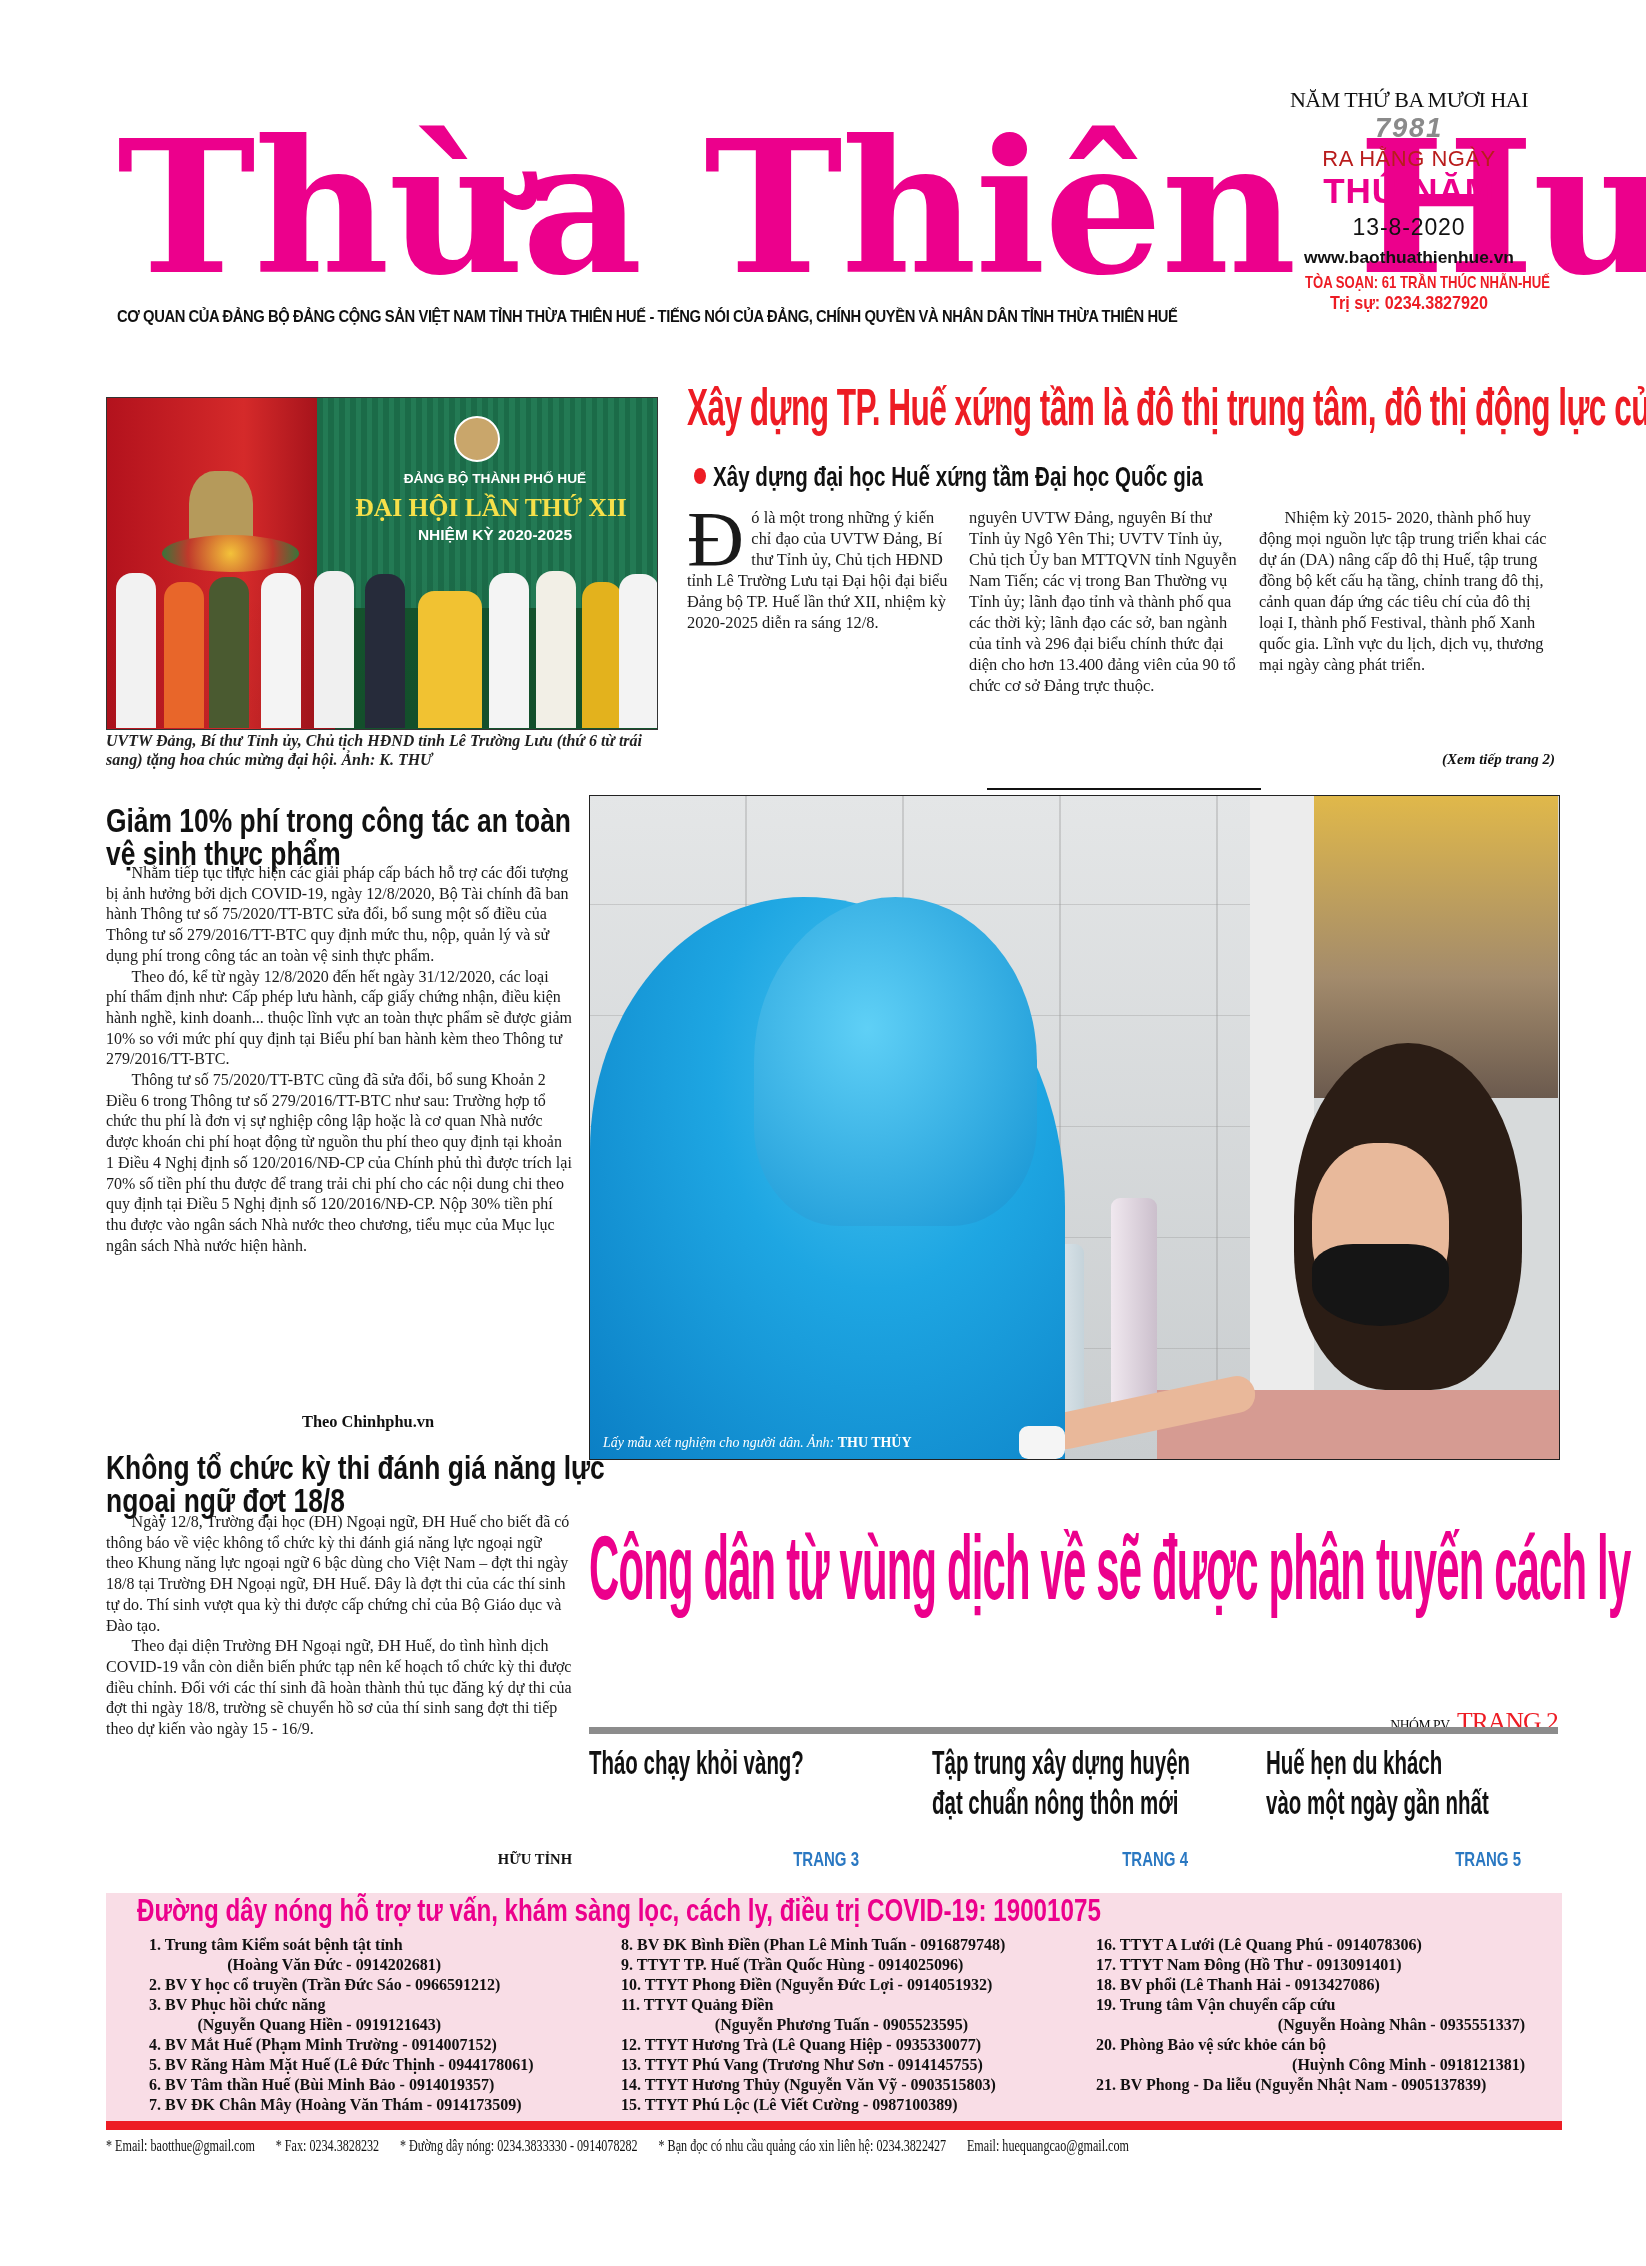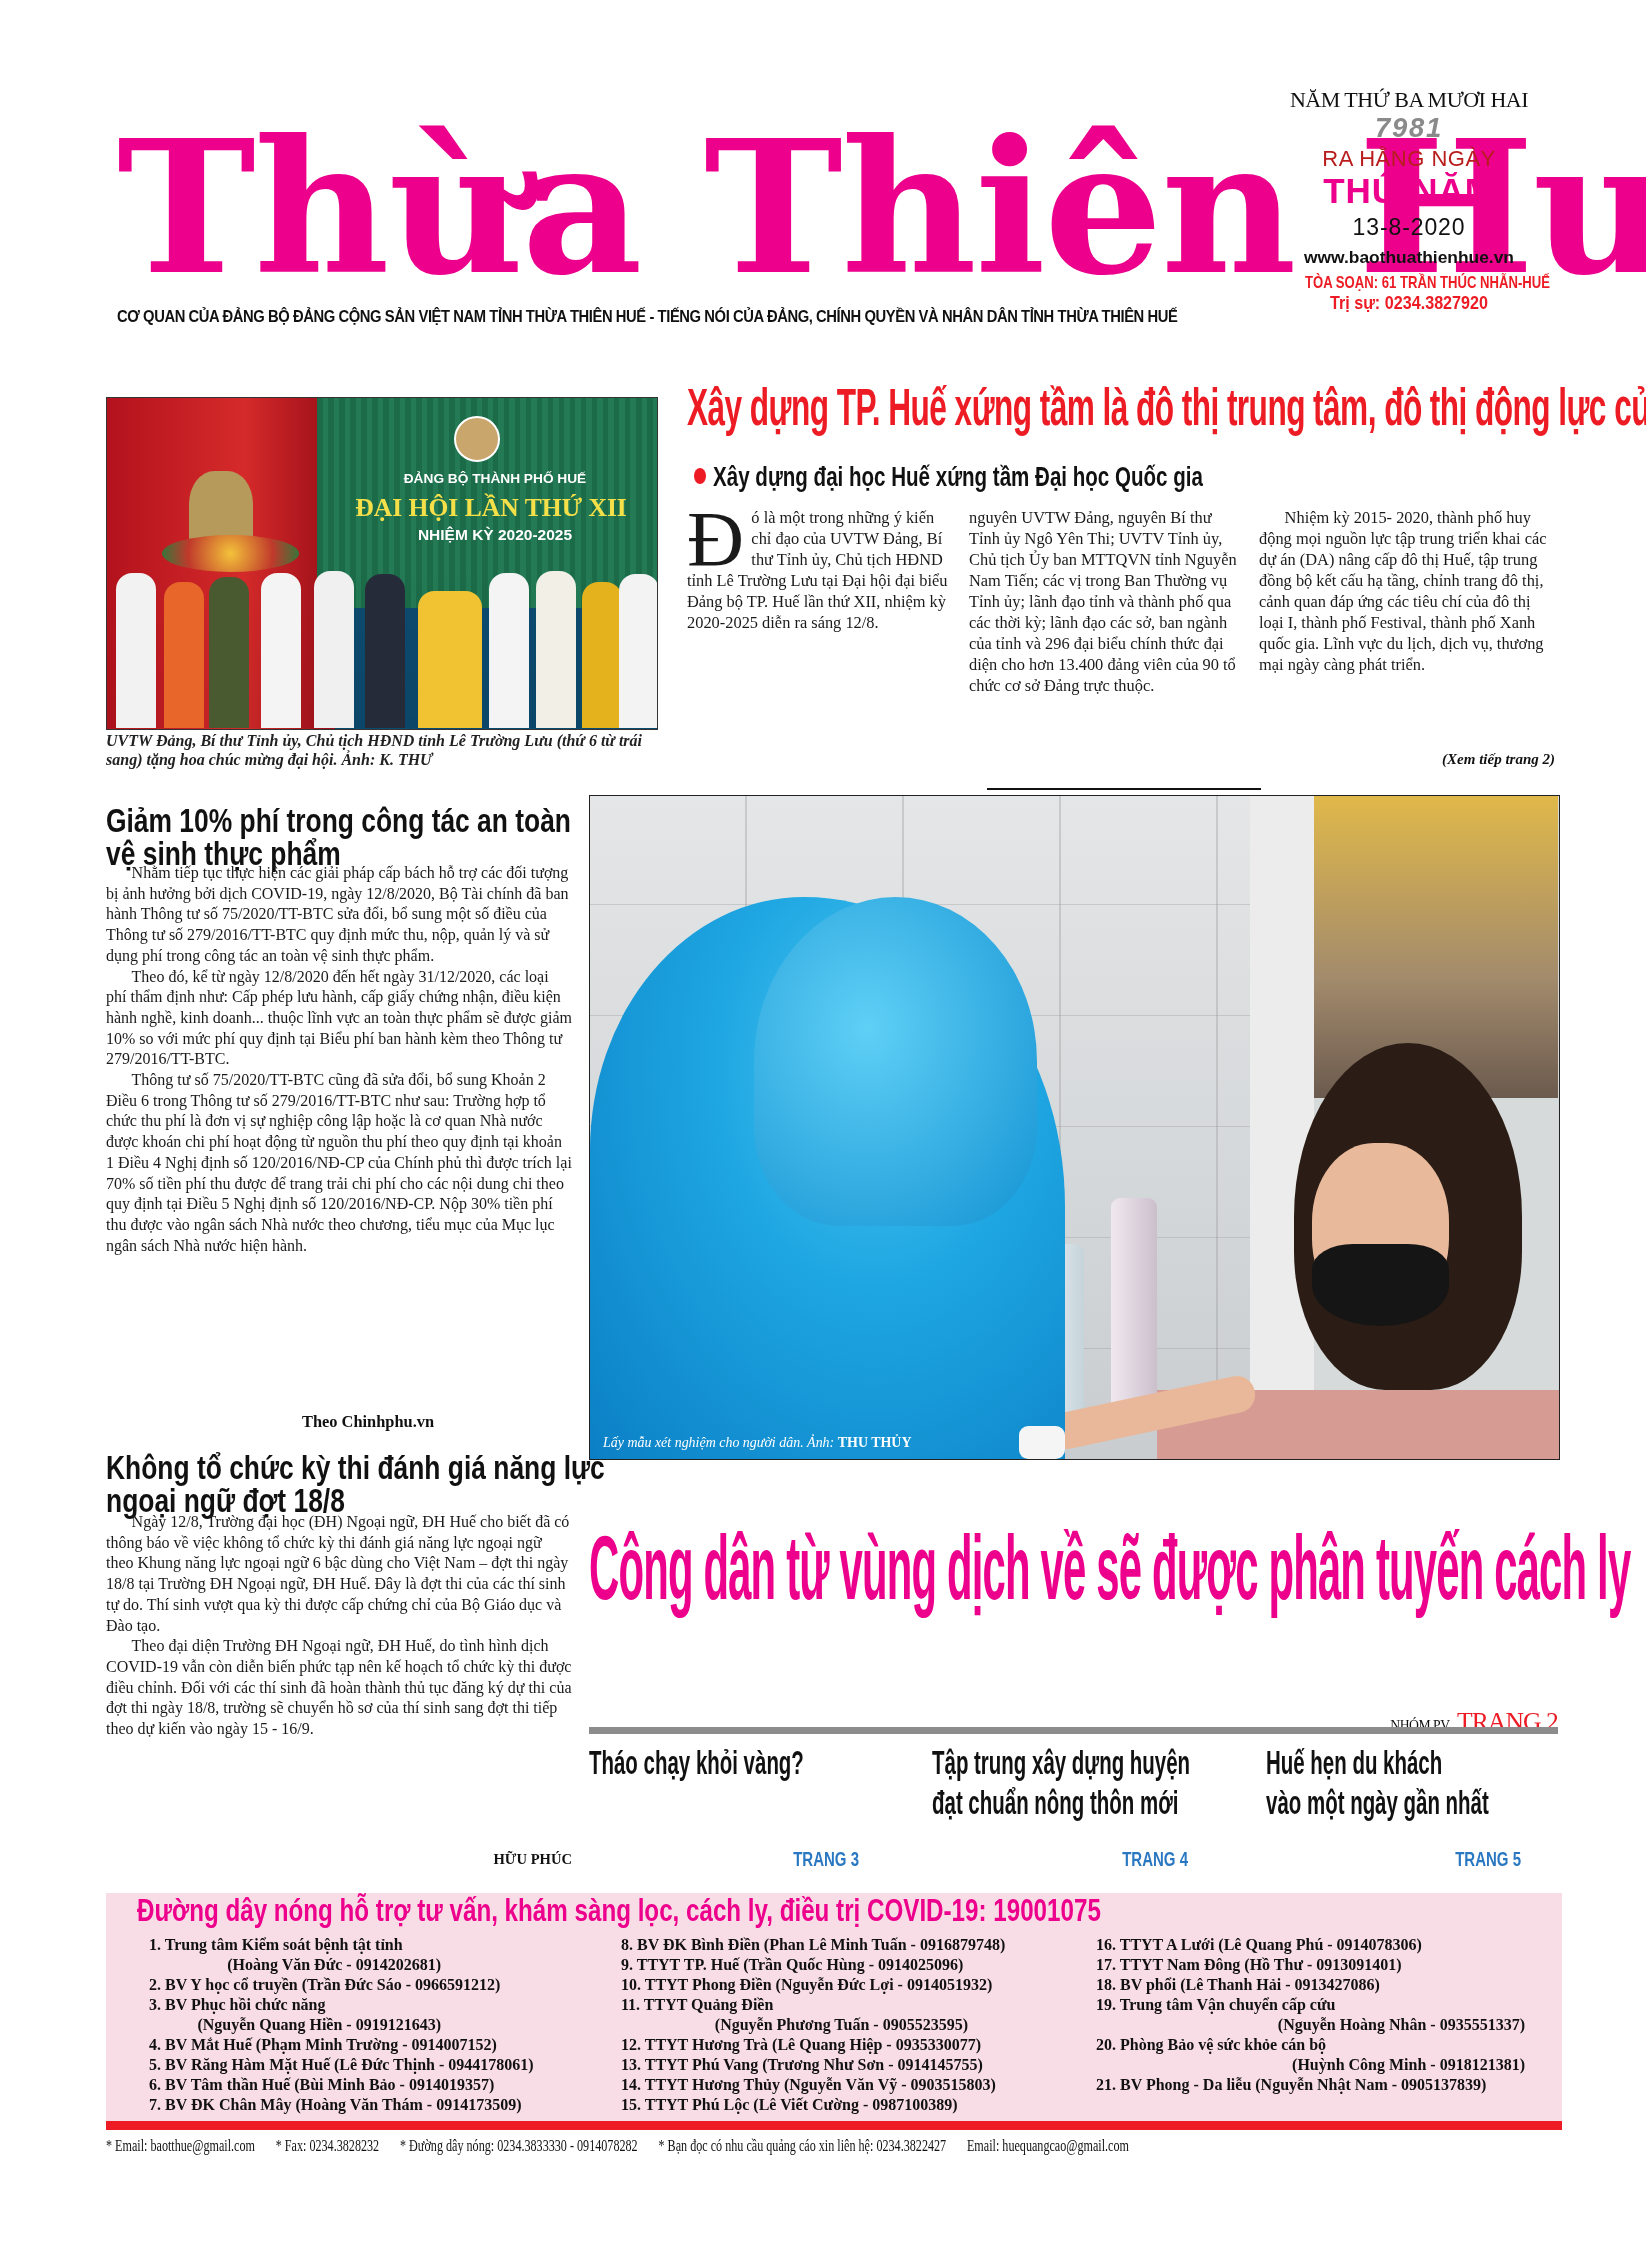--- a/index.html
+++ b/index.html
@@ -13,21 +13,21 @@
   .meta-year { font-family:"Liberation Serif", serif; font-size:22px; color:#111; letter-spacing:-0.5px; }
   .meta-issue { font-family:"Liberation Sans", sans-serif; font-weight:bold; font-size:27.4px; color:#8a8a8a; font-style:italic; line-height:29px; letter-spacing:1.8px;}
   .meta-freq { font-family:"Liberation Sans", sans-serif; font-size:22px; color:#b91c1c; margin-top:3.7px; letter-spacing:0.5px;}
   .meta-day { font-family:"Liberation Sans", sans-serif; font-weight:bold; font-size:35px; color:#ec008c; line-height:37px; letter-spacing:0.9px;}
   .meta-date { font-family:"Liberation Sans", sans-serif; font-size:23px; color:#111; margin-top:5.5px; letter-spacing:0.9px;}
   .meta-web { font-family:"Liberation Sans", sans-serif; font-weight:bold; font-size:17.4px; color:#111; margin-top:5.5px;}
   .meta-addr { font-family:"Liberation Sans", sans-serif; font-weight:bold; font-size:16.4px; color:#ed1c24; margin-top:5.5px; transform:scaleX(0.8); white-space:nowrap;}
   .meta-phone { font-family:"Liberation Sans", sans-serif; font-weight:bold; font-size:19px; color:#ed1c24; transform:scaleX(0.85);}
 
   
-  .photo1 { left:106px; top:397px; width:550px; height:331px; border:0.9px solid #333; overflow:hidden; background:#0c4a6e; }
+  .photo1 { left:106px; top:397px; width:550px; height:331px; border:0.9px solid #333; overflow:hidden; background:#14532d; }
   .p1-curtain { left:0; top:0; width:228px; height:331px; background:linear-gradient(90deg,#b3121d,#d52a2a 60%,#9b0e18); }
   .p1-green { left:210px; top:0; width:340px; height:210px; background:repeating-linear-gradient(90deg,#1b6b48 0 5.5px,#237a54 5.5px 11px); }
   .p1-banner1 { left:274px; top:73px; width:228px; color:#fff; font-family:"Liberation Sans",sans-serif; font-weight:bold; font-size:13.7px; text-align:center; }
   .p1-banner2 { left:238px; top:95px; width:292px; color:#f6e04a; font-family:"Liberation Serif",serif; font-weight:bold; font-size:25.6px; text-align:center; }
   .p1-banner3 { left:274px; top:128px; width:228px; color:#fff; font-family:"Liberation Sans",sans-serif; font-weight:bold; font-size:15.5px; text-align:center;}
   .p1-emblem { left:347px; top:18.3px; width:42px; height:42px; border-radius:50%; background:#c9a66b; border:2.7px solid #fff; }
   .p1-bust { left:82px; top:73px; width:64px; height:82px; border-radius:40% 40% 20% 20%; background:#b59a5b; }
   .p1-flowers { left:55px; top:137px; width:137px; height:37px; border-radius:50%; background:radial-gradient(circle,#f3c23a,#c0392b 60%,#2c7a3b); }
   .p1-people { left:0; top:164px; width:550px; height:166px; background:linear-gradient(180deg,rgba(255,255,255,0) 0%, rgba(0,0,0,0.05) 100%); }
   .person { position:absolute; bottom:0; width:40px; border-radius:16.4px 16.4px 0 0; }
@@ -175,21 +175,21 @@
 <div class="abs a1-src">Theo Chinhphu.vn</div>
 
 <div class="abs art-head a2-head">
   <div>Không tổ chức kỳ thi đánh giá năng lực</div>
   <div>ngoại ngữ đợt 18/8</div>
 </div>
 <div class="abs col a2-body">
   <p>Ngày 12/8, Trường đại học (ĐH) Ngoại ngữ, ĐH Huế cho biết đã có thông báo về việc không tổ chức kỳ thi đánh giá năng lực ngoại ngữ theo Khung năng lực ngoại ngữ 6 bậc dùng cho Việt Nam – đợt thi ngày 18/8 tại Trường ĐH Ngoại ngữ, ĐH Huế. Đây là đợt thi của các thí sinh tự do. Thí sinh vượt qua kỳ thi được cấp chứng chỉ của Bộ Giáo dục và Đào tạo.</p>
   <p>Theo đại diện Trường ĐH Ngoại ngữ, ĐH Huế, do tình hình dịch COVID-19 vẫn còn diễn biến phức tạp nên kế hoạch tổ chức kỳ thi được điều chỉnh. Đối với các thí sinh đã hoàn thành thủ tục đăng ký dự thi của đợt thi ngày 18/8, trường sẽ chuyển hồ sơ của thí sinh sang đợt thi tiếp theo dự kiến vào ngày 15 - 16/9.</p>
 </div>
-<div class="abs a2-src">HỮU PHÚC</div>
+<div class="abs a2-src">HỮU TỈNH</div>
 
 <div class="abs photo2">
   <div class="abs p2-wall"></div>
   <div class="abs p2-tiles"></div>
   <div class="abs p2-outside"></div>
   <div class="abs p2-door"></div>
   <div class="abs p2-bottle"></div>
   <div class="abs p2-bottle2"></div>
   <div class="abs p2-hair"></div>
   <div class="abs p2-face"></div>

